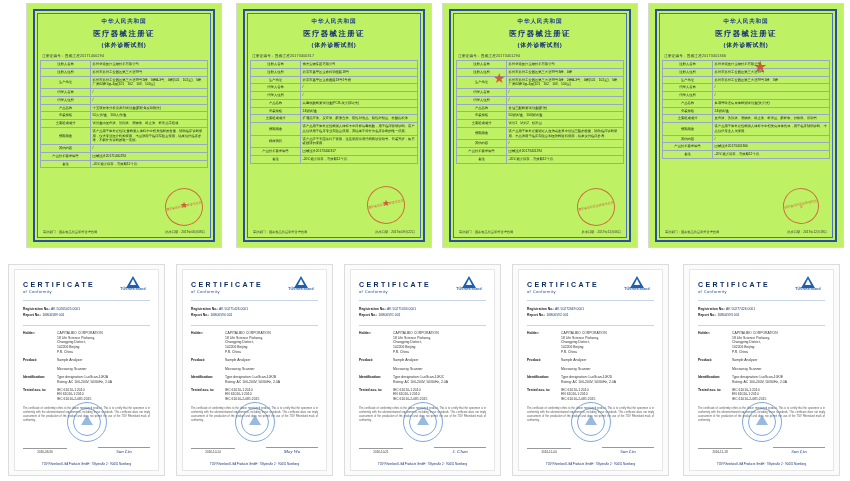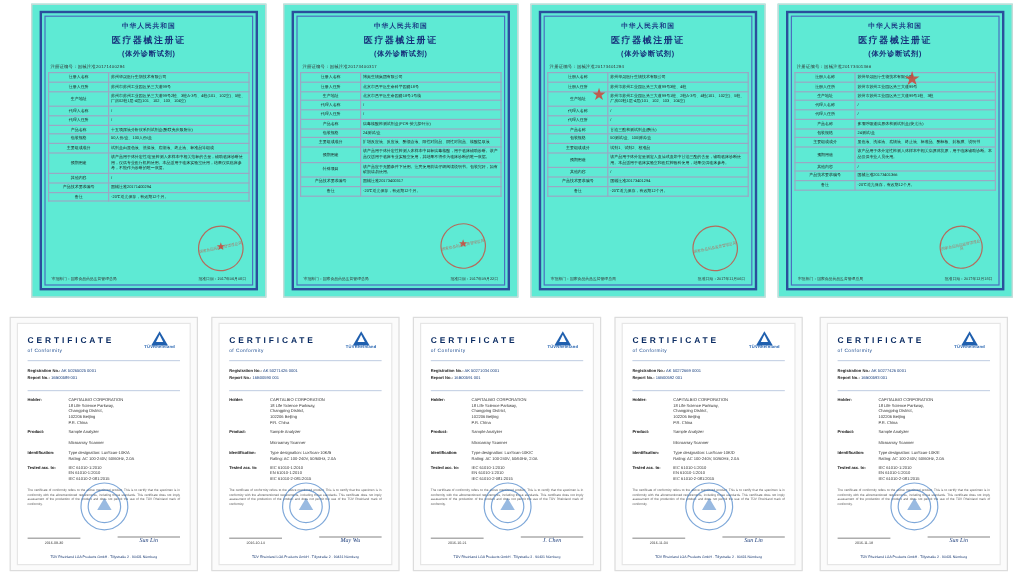--- a/index.html
+++ b/index.html
@@ -15,21 +15,21 @@
     width: 850px; height: 481px;
     background: #ffffff;
   }
 
   
   .cn-cert {
     position: absolute;
     top: 3px;
     width: 196px;
     height: 245px;
-    background: #5eead4;
+    background: #bef264;
     border: 1px solid #d8d8d8;
     overflow: hidden;
   }
   .cn-inner {
     position: absolute;
     left: 6px; top: 5px; right: 6px; bottom: 5px;
     border: 2px solid #2b4f9c;
     padding: 4px 5px;
   }
   .cn-inner:before {

